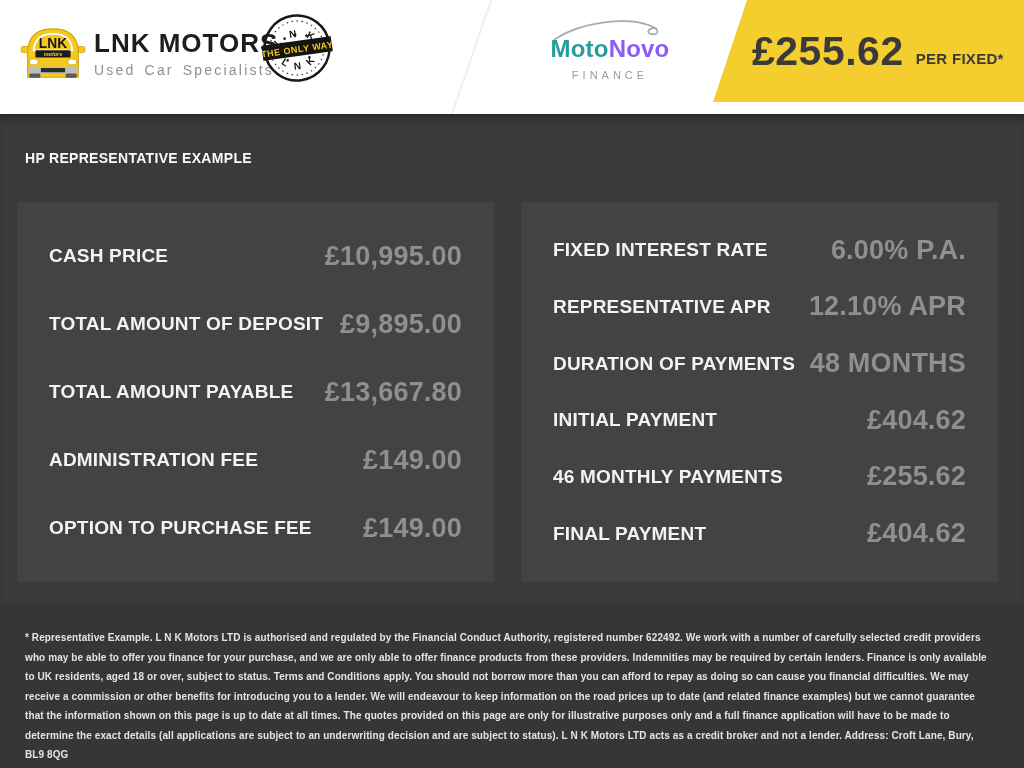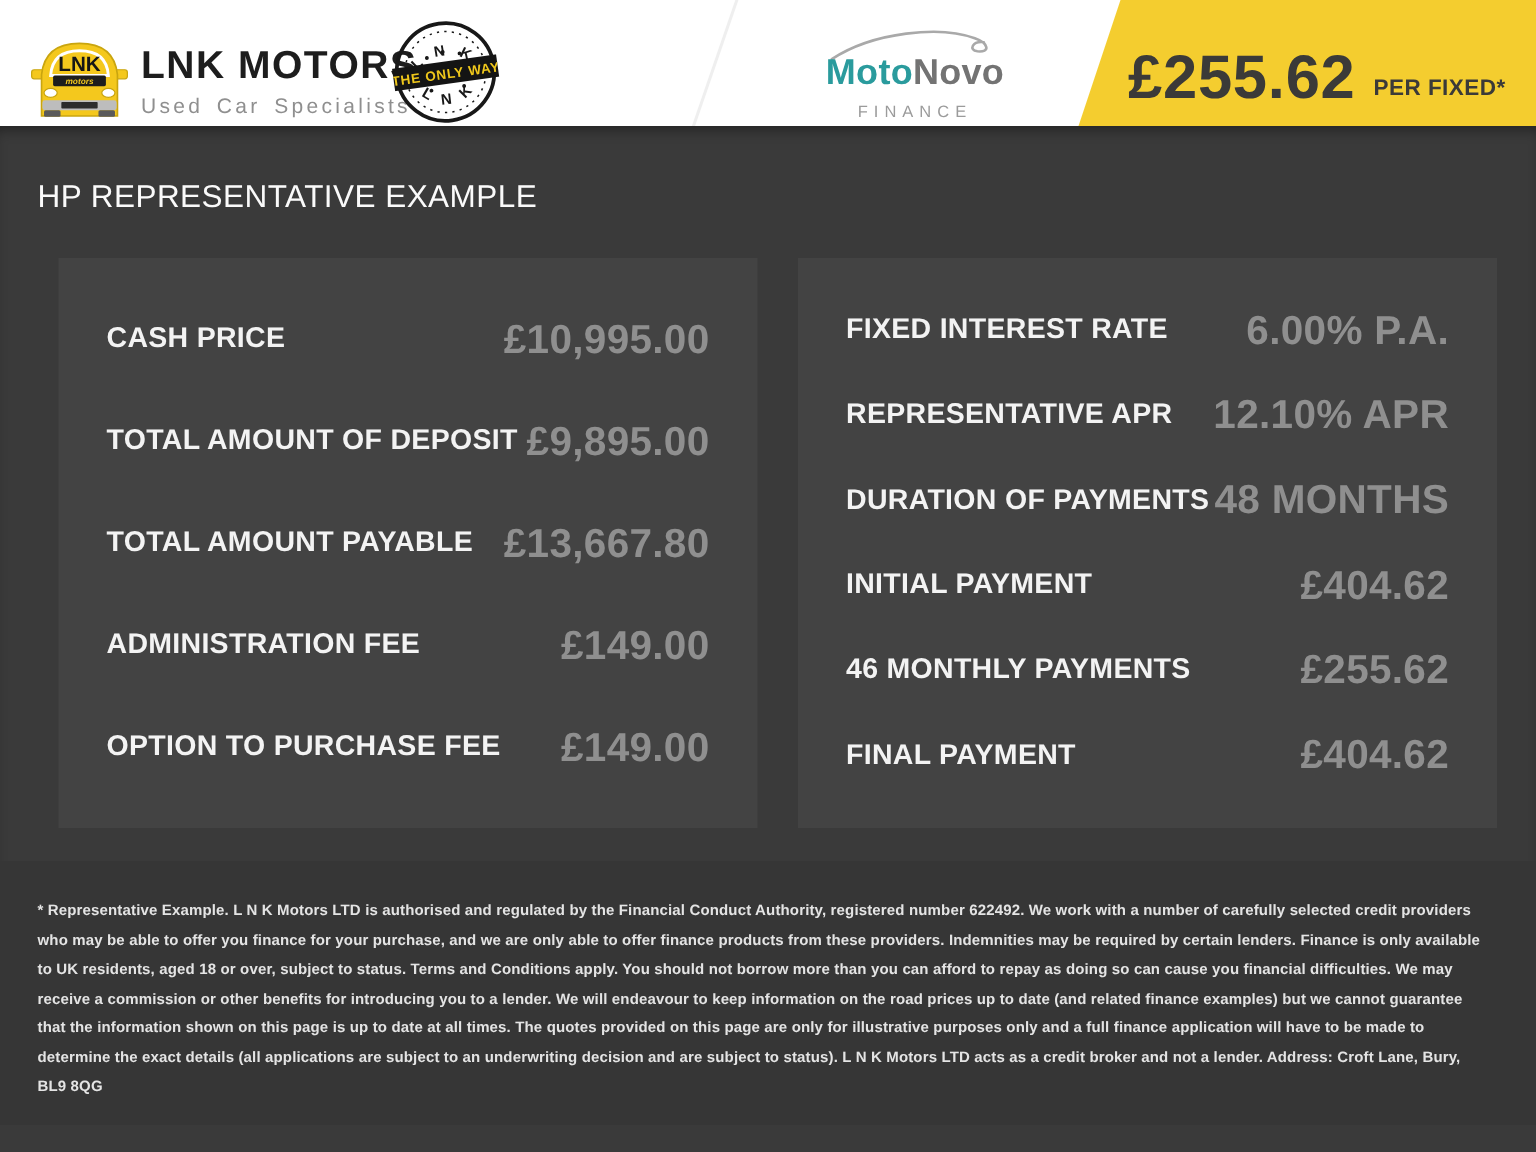--- a/index.html
+++ b/index.html
@@ -1,52 +1,52 @@
 <!DOCTYPE html>
 <html><head>
 <meta charset="utf-8">
 <style>
   * { margin:0; padding:0; box-sizing:border-box; }
   html,body { width:1024px; height:768px; }
   body { font-family:"Liberation Sans", sans-serif; background:#3a3a3a; overflow:hidden; }
   .page { width:1024px; height:768px; position:relative; }
 
   
-  .header { position:relative; width:1024px; height:84px; background:#ffffff; overflow:hidden; }
+  .header { position:relative; width:1024px; height:114px; background:#ffffff; overflow:hidden; }
 
   .diag-divider { position:absolute; left:472px; top:-12px; width:2px; height:130px;
                   background:#efefef; transform:rotate(19deg); }
 
   .car-logo { position:absolute; left:20px; top:24px; width:66px; height:56px; }
   .dealer-text { position:absolute; left:94px; top:28px; width:175px; }
   .dealer-name { font-size:26px; font-weight:bold; color:#1d1d1d; letter-spacing:1px; white-space:nowrap; }
   .dealer-tagline { margin-top:3px; font-size:14px; color:#8f8f8f; letter-spacing:2.2px; word-spacing:3px; white-space:nowrap; }
 
   .stamp { position:absolute; left:262px; top:13px; width:70px; height:70px; transform:rotate(-8deg); }
 
   .brand { position:absolute; left:535px; top:16px; width:150px; text-align:center; }
   .brand-swoosh { width:128px; height:26px; display:block; margin:0 auto -7px auto; }
   .brand-name { font-size:24px; font-weight:bold; letter-spacing:0.2px; white-space:nowrap; }
   .brand-part1 { color:#2a9b9d; }
-  .brand-part2 { color:#737373;margin-top:20px; }
+  .brand-part2 { color:#8b5cf6;margin-top:20px; }
   .brand-sub { margin-top:6px; font-size:11px; color:#9b9b9b; letter-spacing:4px; font-weight:normal; }
 
   .price-banner { position:absolute; left:700px; top:0; width:324px; height:102px;
                   background:#f4cd2f; clip-path:polygon(47px 0, 324px 0, 324px 102px, 13px 102px);
                   display:flex; align-items:center; padding-left:52px; }
   .price-amount { font-size:41px; font-weight:bold; color:#3b3a38; letter-spacing:0.5px; }
   .price-period { font-size:15px; font-weight:bold; color:#3b3a38; margin-left:12px; margin-top:14px; letter-spacing:0.3px; }
 
   
   .main { width:1024px; height:666px; background:#3a3a3a;
           box-shadow:inset 0 7px 9px -5px rgba(0,0,0,0.45); }
-  .main-title { padding:36px 0 0 25px; font-size:21px; font-weight:normal; color:#fafafa;
+  .main-title { padding:36px 0 0 25px; font-size:14px; font-weight:bold; color:#fafafa;
                 letter-spacing:0.3px; height:88px; }
 
-  .panels { display:flex; gap:27px; padding:0 26px 0 39px; }
+  .panels { display:flex; gap:27px; padding:0 26px 0 17px; }
   .panel { flex:1; height:380px; background:#434343; padding:20px 32px;
            display:flex; flex-direction:column; justify-content:space-around; }
   .row { display:flex; justify-content:space-between; align-items:center; }
   .row-label { font-size:19px; font-weight:bold; color:#f3f3f3; letter-spacing:0.2px; }
   .row-value { font-size:27px; font-weight:bold; color:#8f8f8f; letter-spacing:0.2px; }
 
   
   .disclaimer-band { margin-top:22px; height:176px; background:#363636; padding:24px 32px 0 25px; overflow:hidden; }
   .disclaimer-text { font-size:10px; font-weight:bold; color:#e4e4e4; line-height:19.5px; letter-spacing:0.1px; }
 </style>

